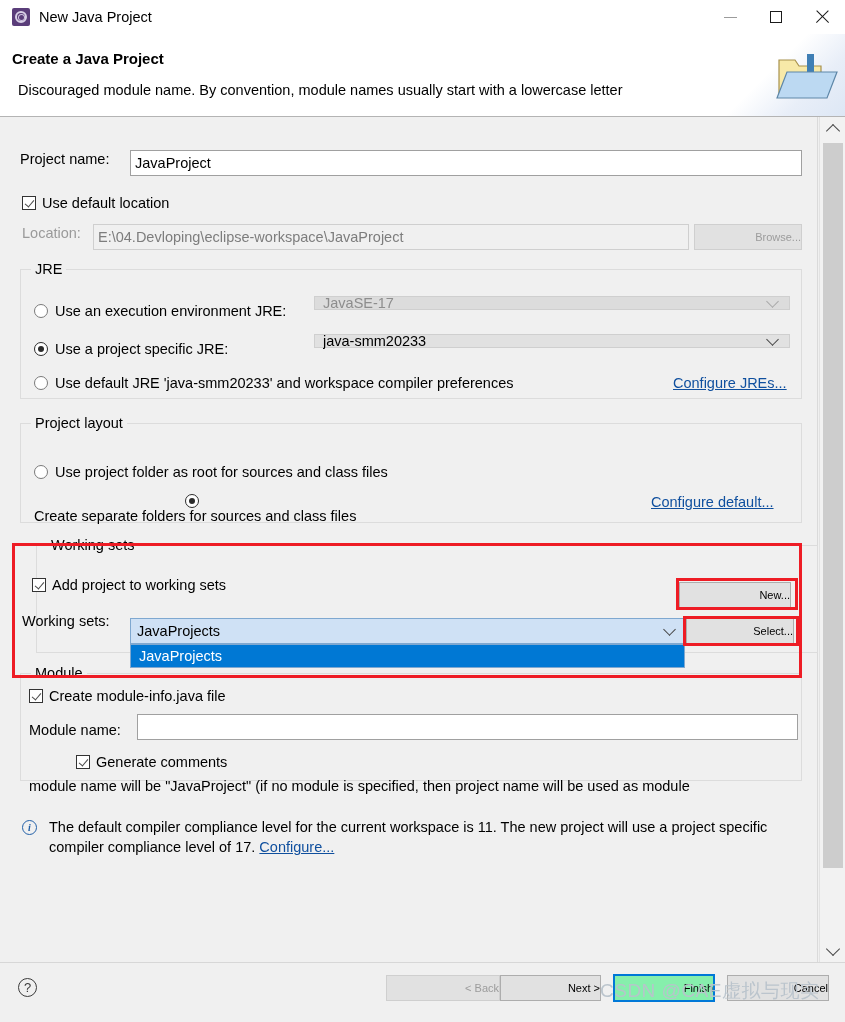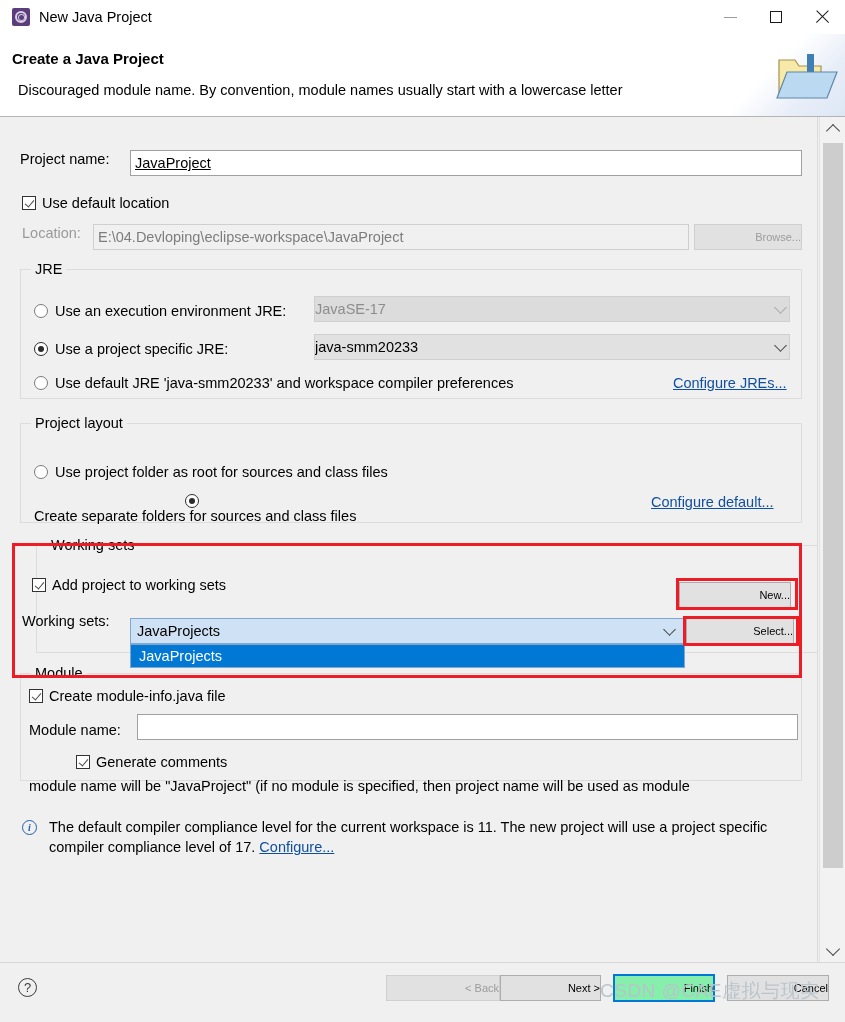--- a/index.html
+++ b/index.html
@@ -204,26 +204,26 @@
     height: 26px;
   }
   .textfield.disabled {
     background: #f0f0f0;
     border: 1px solid #cfcfcf;
     color: #7d7d7d;
   }
 
   .combo {
     box-sizing: border-box;
-    height: 26px;
+    height: 14px;
     background: #e1e1e1;
     border: 1px solid #cfcfcf;
     display: flex;
     align-items: center;
-    padding: 0 0;
+    padding: 0 8px;
     font-size: 14.5px;
     color: #000;
     position: relative;
   }
   .combo.disabled { color: #8d8d8d; background: #dcdcdc; }
   .combo .cv { flex: 1; white-space: nowrap; overflow: hidden; }
   .chev {
     width: 8px; height: 8px;
     border-left: 1.4px solid #444;
     border-bottom: 1.4px solid #444;
@@ -455,21 +455,21 @@
       </svg>
     </div>
   </div>
 
   <div class="content-area">
     <div class="content-inner">
 
       <div class="row" style="left:20px; top:34px;">
         <span class="lbl">Project name:</span>
       </div>
-      <div class="textfield" style="position:absolute; left:130px; top:33px; width:672px;text-decoration:underline;">
+      <div class="textfield" style="position:absolute; left:130px; top:33px; width:672px;">
         <span>JavaProject</span>
       </div>
 
       <div class="row" style="left:22px; top:78px;">
         <span class="cb checked"></span>
         <span class="lbl">Use default location</span>
       </div>
 
       <div class="row" style="left:22px; top:108px;">
         <span class="lbl dim">Location:</span>

